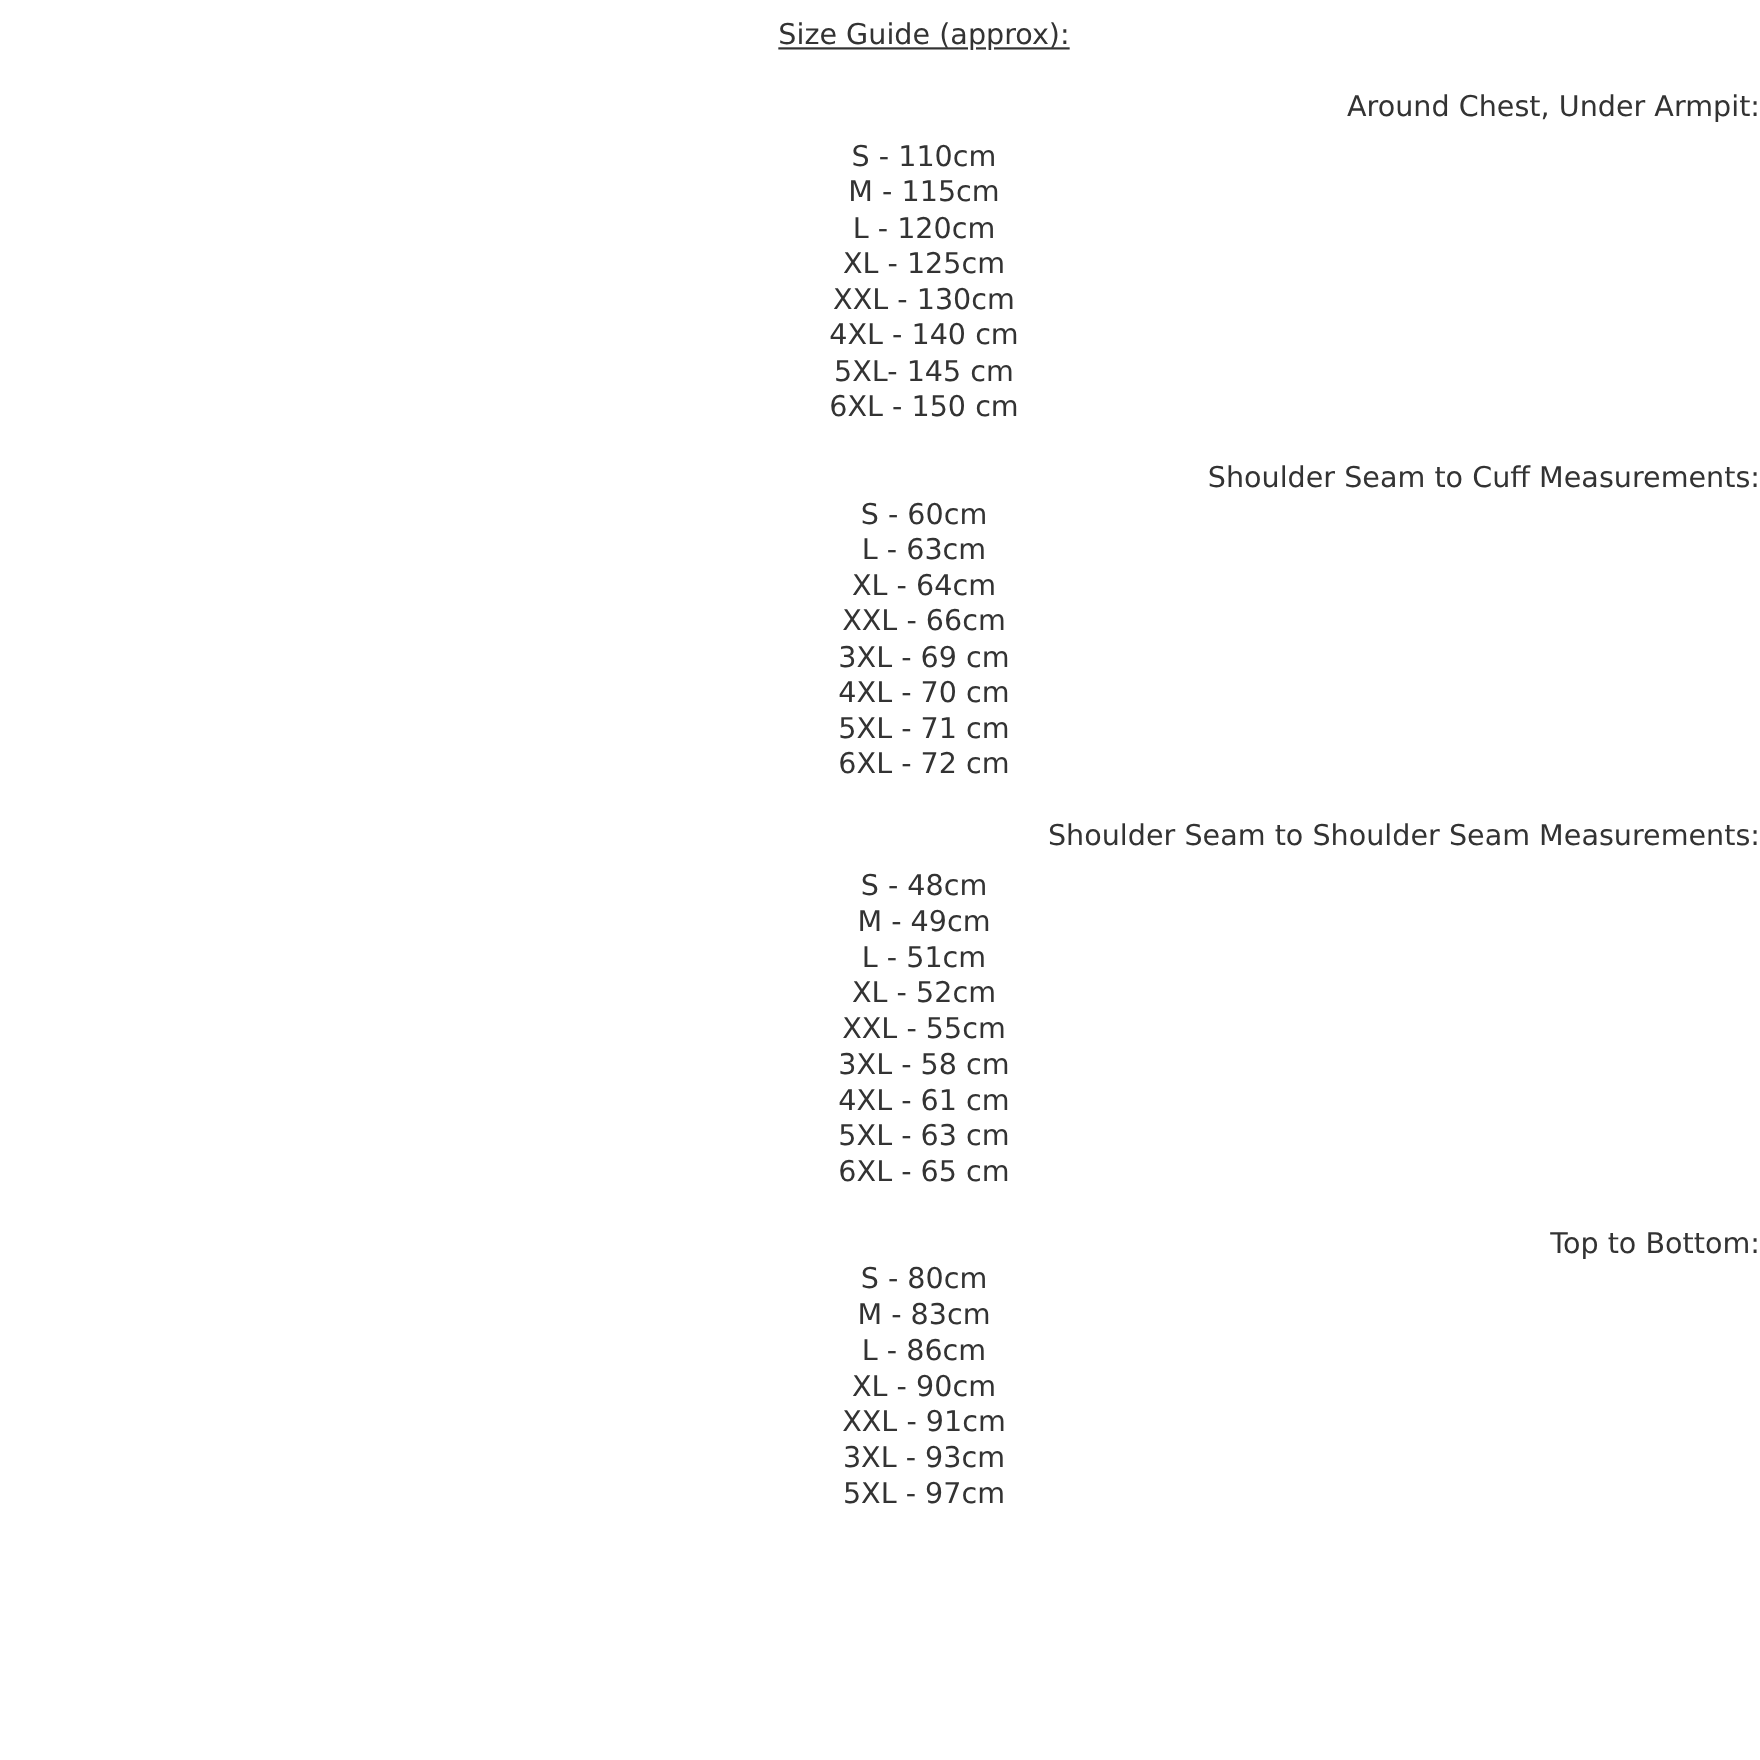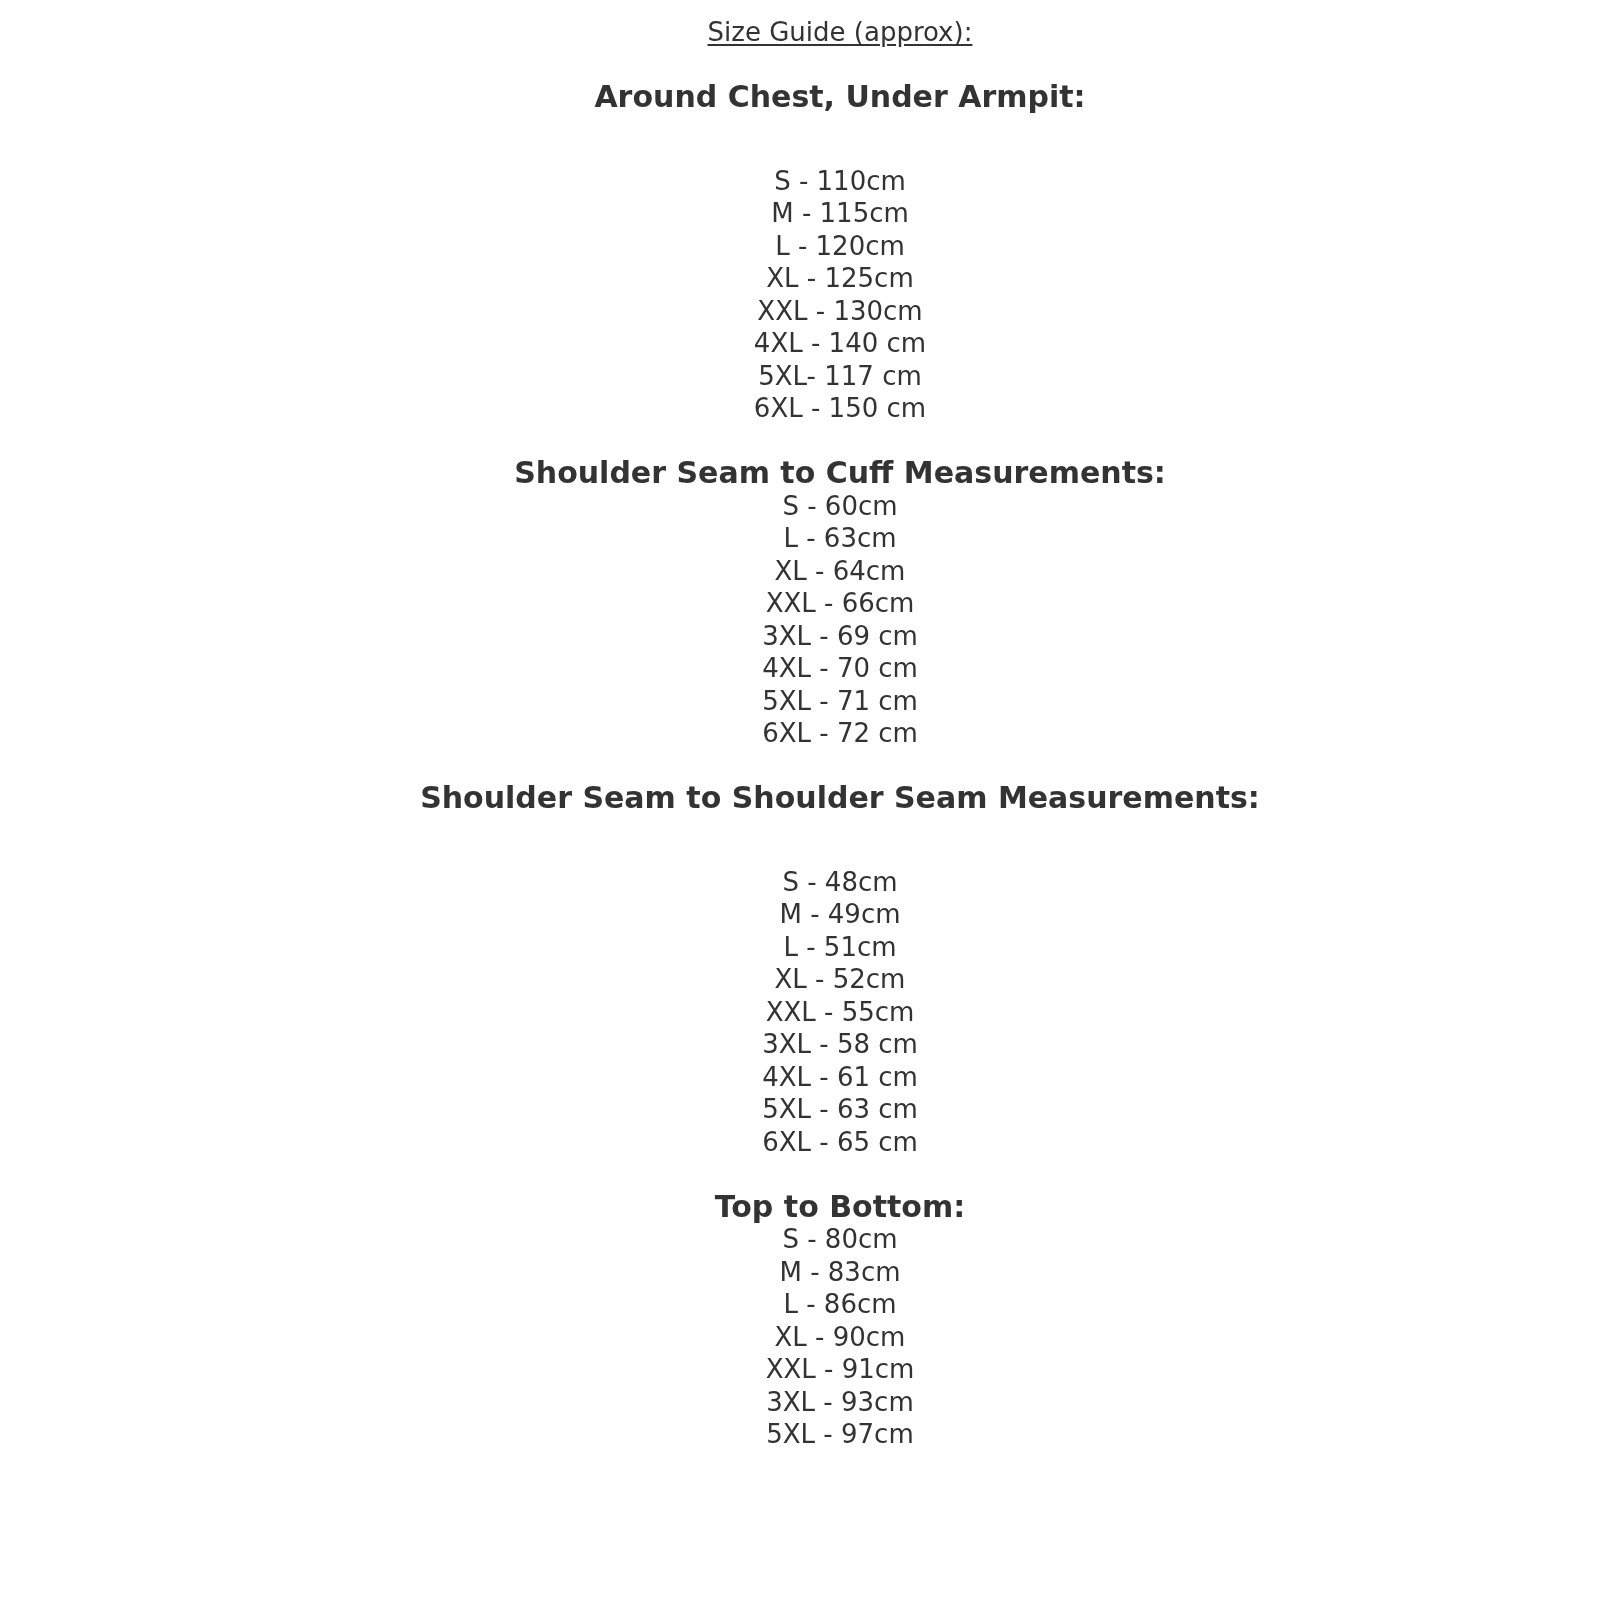--- a/index.html
+++ b/index.html
@@ -24,29 +24,30 @@
     font-weight: normal;
     margin: 0 0 32.5px 0;
     text-decoration: underline;
     text-underline-offset: 3px;
   }
   section.size-section {
     margin: 0;
     padding: 0;
   }
   .section-heading {
-    font-size: 30px;
-    font-weight: bold;
+    font-size: 26px;
+    font-weight: normal;
     margin: 32.5px 0 0 0;
+    text-align: right;
   }
   .size-list {
     margin: 0;
   }
   section.size-section.gap-after-heading .size-list {
-    margin-top: 51px;
+    margin-top: 13px;
   }
   .size-row {
     margin: 0;
     white-space: pre;
   }
 </style>
 </head>
 <body>
 
 <div class="page">
@@ -54,21 +55,21 @@
   <div id="sections">
       <section class="size-section gap-after-heading">
         <h2 class="section-heading">Around Chest, Under Armpit:</h2>
         <div class="size-list">
           <div class="size-row">S - 110cm</div>
           <div class="size-row">M - 115cm</div>
           <div class="size-row">L - 120cm</div>
           <div class="size-row">XL - 125cm</div>
           <div class="size-row">XXL - 130cm</div>
           <div class="size-row">4XL - 140 cm</div>
-          <div class="size-row">5XL- 117 cm</div>
+          <div class="size-row">5XL- 145 cm</div>
           <div class="size-row">6XL - 150 cm</div>
         </div>
       </section>
       <section class="size-section">
         <h2 class="section-heading">Shoulder Seam to Cuff Measurements:</h2>
         <div class="size-list">
           <div class="size-row">S - 60cm</div>
           <div class="size-row">L - 63cm</div>
           <div class="size-row">XL - 64cm</div>
           <div class="size-row">XXL - 66cm</div>

